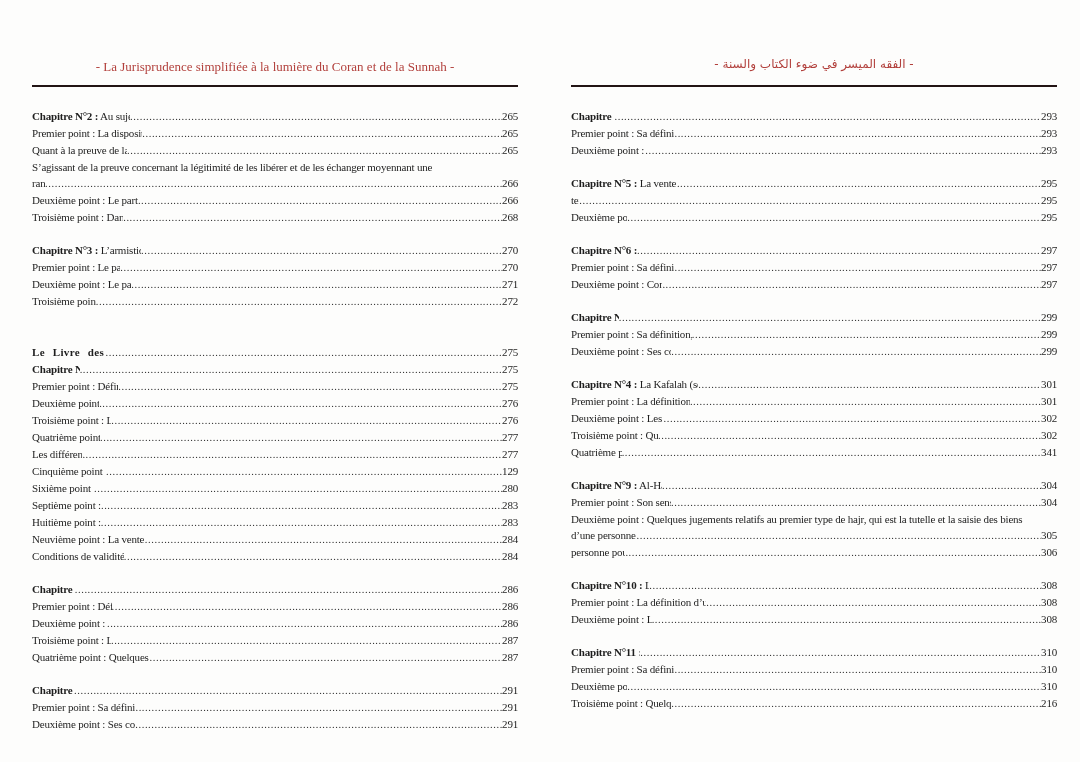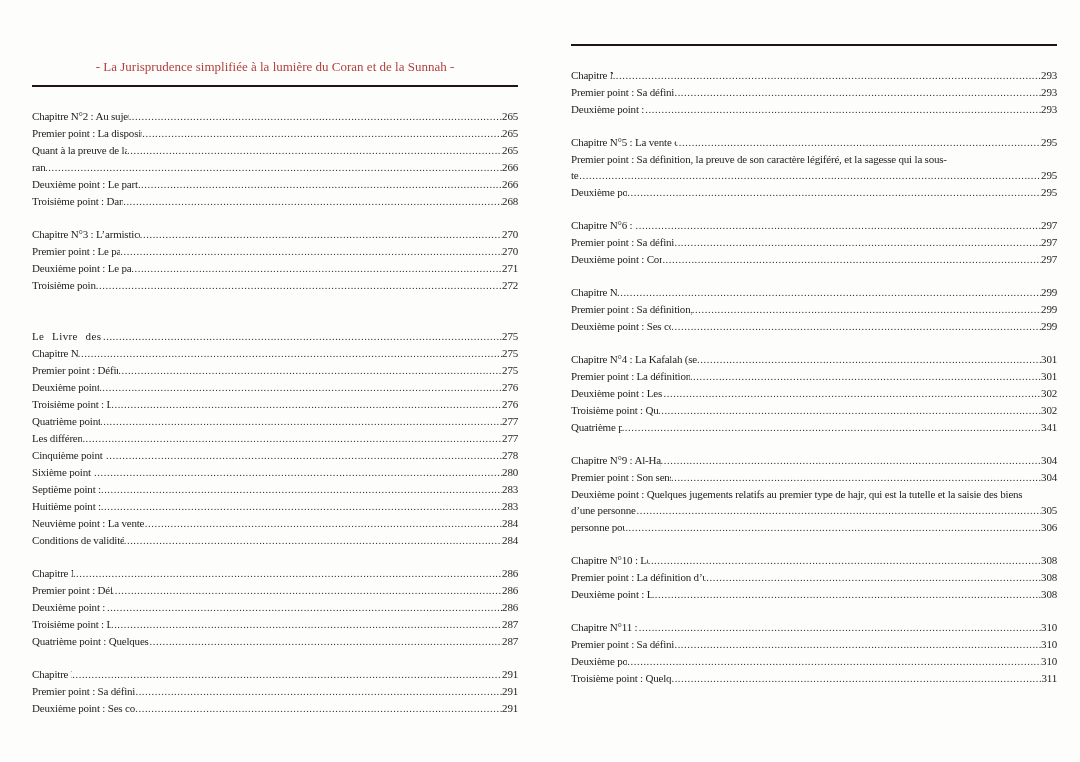--- a/index.html
+++ b/index.html
@@ -31,21 +31,21 @@
   .rule { border-top: 2px solid #221414; }
 
   .blocks { margin-top: 21px; font-size: 11px; letter-spacing: -0.2px; }
   .block { margin-bottom: 16px; }
   .block.gap2 { margin-top: 34px; }
 
   .entry { line-height: 16px; }
   .preline { white-space: nowrap; overflow: hidden; }
   .lastline { display: flex; align-items: baseline; }
   .etext { flex: 0 1 auto; white-space: nowrap; overflow: hidden; }
-  .etext b { font-weight: normal; }
+  .etext b { font-weight: bold; }
   .spread b { word-spacing: 4.5px; letter-spacing: 0.4px; }
   .dots { flex: 1 1 auto; min-width: 6px; overflow: hidden; white-space: nowrap; color: #2a2a2a; }
   .dots::after {
     content: "........................................................................................................................................................................................................................................................................................................................";
     letter-spacing: 0.6px;
     font-size: 10.5px;
   }
   .pnum { flex: 0 0 auto; text-align: right; }
 
   .badge {
@@ -82,20 +82,21 @@
           </div>
         </div>
         <div class="entry">
           <div class="lastline">
             <span class="etext">Quant à la preuve de la légitimité de les réduire en esclavage</span>
             <span class="dots"></span>
             <span class="pnum">265</span>
           </div>
         </div>
         <div class="entry">
+          <div class="preline">S’agissant de la preuve concernant la légitimité de les libérer et de les échanger moyennant une</div>
           <div class="lastline">
             <span class="etext">rançon</span>
             <span class="dots"></span>
             <span class="pnum">266</span>
           </div>
         </div>
         <div class="entry">
           <div class="lastline">
             <span class="etext">Deuxième point : Le partage des prises de guerre entre les vainqueurs</span>
             <span class="dots"></span>
@@ -187,21 +188,21 @@
           <div class="lastline">
             <span class="etext">Les différents types d’option</span>
             <span class="dots"></span>
             <span class="pnum">277</span>
           </div>
         </div>
         <div class="entry">
           <div class="lastline">
             <span class="etext">Cinquième point : Les conditions de la vente</span>
             <span class="dots"></span>
-            <span class="pnum">278</span>
+            <span class="pnum">129</span>
           </div>
         </div>
         <div class="entry">
           <div class="lastline">
             <span class="etext">Sixième point : Les ventes interdites</span>
             <span class="dots"></span>
             <span class="pnum">280</span>
           </div>
         </div>
         <div class="entry">
@@ -296,20 +297,23 @@
     </div>
   <div class="badge">
     <svg width="80" height="24" viewBox="0 0 80 24">
       <polygon points="1,12 16,1.5 64,1.5 79,12 64,22.5 16,22.5" fill="#ffffff" stroke="#1d1d1d" stroke-width="1.6"></polygon>
       <text x="40" y="16.5" text-anchor="middle" class="badge-num">530</text>
     </svg>
   </div>
 </div>
 
 <div class="page page-right">
+  <div class="pheader arabic" dir="rtl">
+    <span>- الفقه الميسر في ضوء الكتاب والسنة -</span>
+  </div>
   <div class="rule"></div>
   <div class="blocks">
       <div class="block">
         <div class="entry">
           <div class="lastline">
             <span class="etext"><b>Chapitre N°4 :</b> Le gage</span>
             <span class="dots"></span>
             <span class="pnum">293</span>
           </div>
         </div>
@@ -330,21 +334,20 @@
       </div>
       <div class="block">
         <div class="entry">
           <div class="lastline">
             <span class="etext"><b>Chapitre N°5 :</b> La vente du « Salam - السلم‎ » : le paiement anticipé</span>
             <span class="dots"></span>
             <span class="pnum">295</span>
           </div>
         </div>
         <div class="entry">
-          <div class="preline">Premier point : Sa définition, la preuve de son caractère légiféré, et la sagesse qui la sous-</div>
           <div class="lastline">
             <span class="etext">tend</span>
             <span class="dots"></span>
             <span class="pnum">295</span>
           </div>
         </div>
         <div class="entry">
           <div class="lastline">
             <span class="etext">Deuxième point : Ses conditions</span>
             <span class="dots"></span>
@@ -508,21 +511,21 @@
           <div class="lastline">
             <span class="etext">Deuxième point : Ses conditions</span>
             <span class="dots"></span>
             <span class="pnum">310</span>
           </div>
         </div>
         <div class="entry">
           <div class="lastline">
             <span class="etext">Troisième point : Quelques jugements se rapportant à ce chapitre</span>
             <span class="dots"></span>
-            <span class="pnum">311</span>
+            <span class="pnum">216</span>
           </div>
         </div>
       </div>
     </div>
   <div class="badge">
     <svg width="80" height="24" viewBox="0 0 80 24">
       <polygon points="1,12 16,1.5 64,1.5 79,12 64,22.5 16,22.5" fill="#ffffff" stroke="#1d1d1d" stroke-width="1.6"></polygon>
       <text x="40" y="16.5" text-anchor="middle" class="badge-num">531</text>
     </svg>
   </div>

